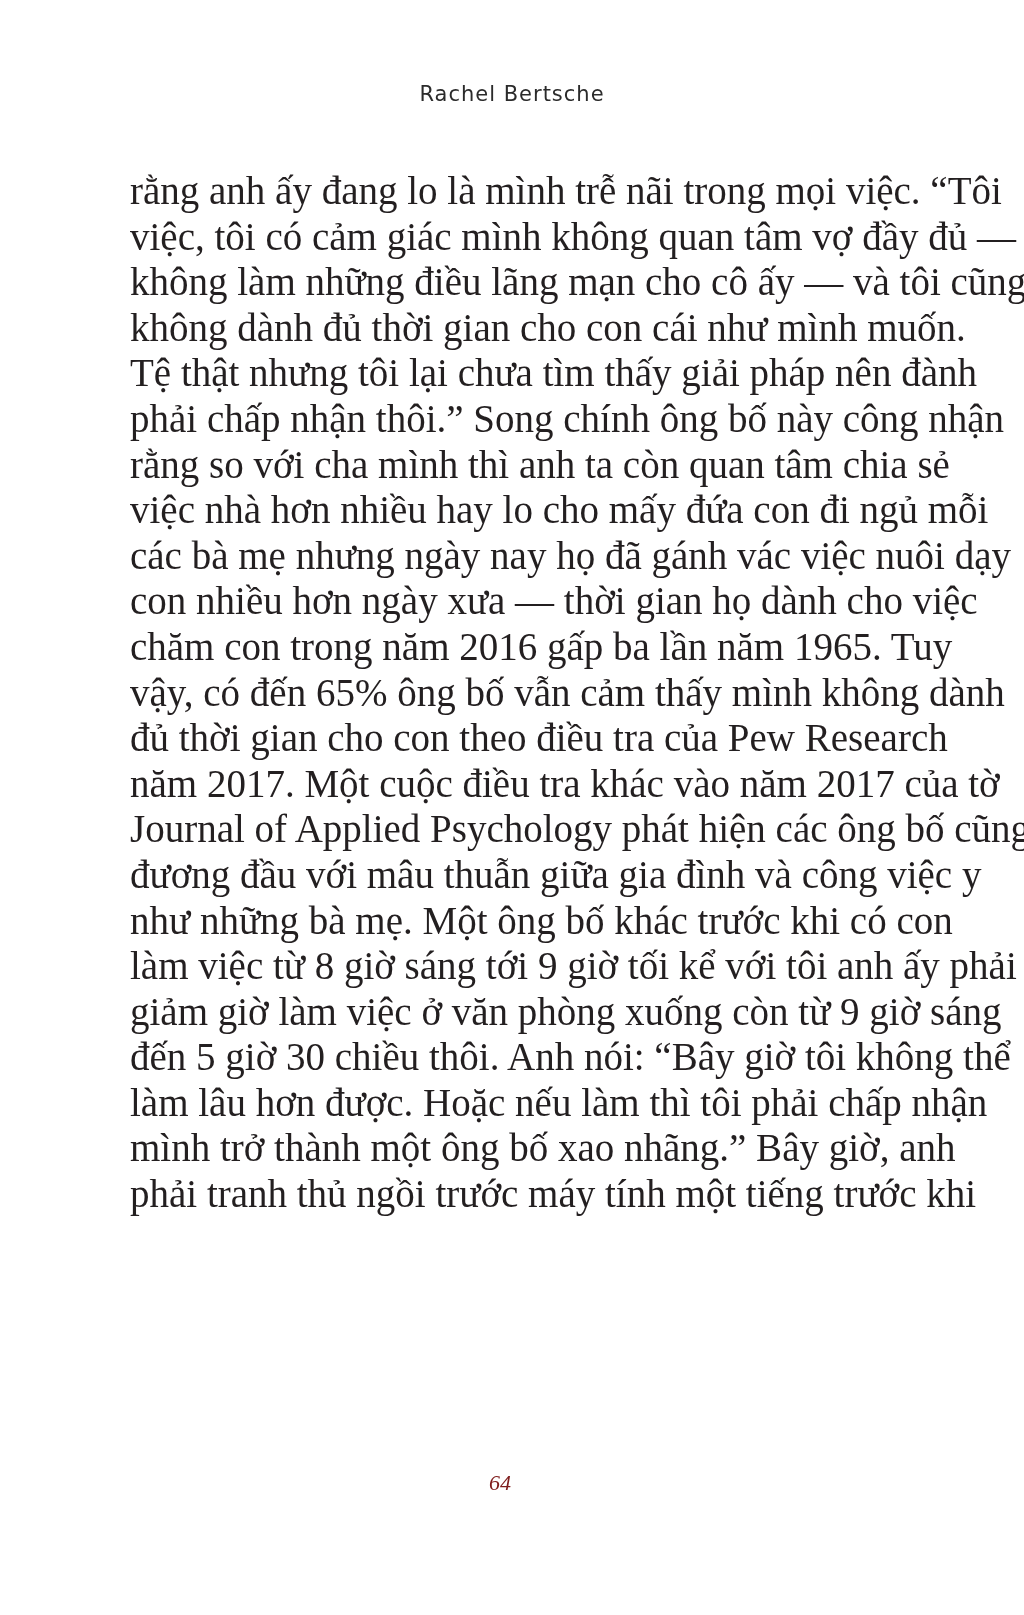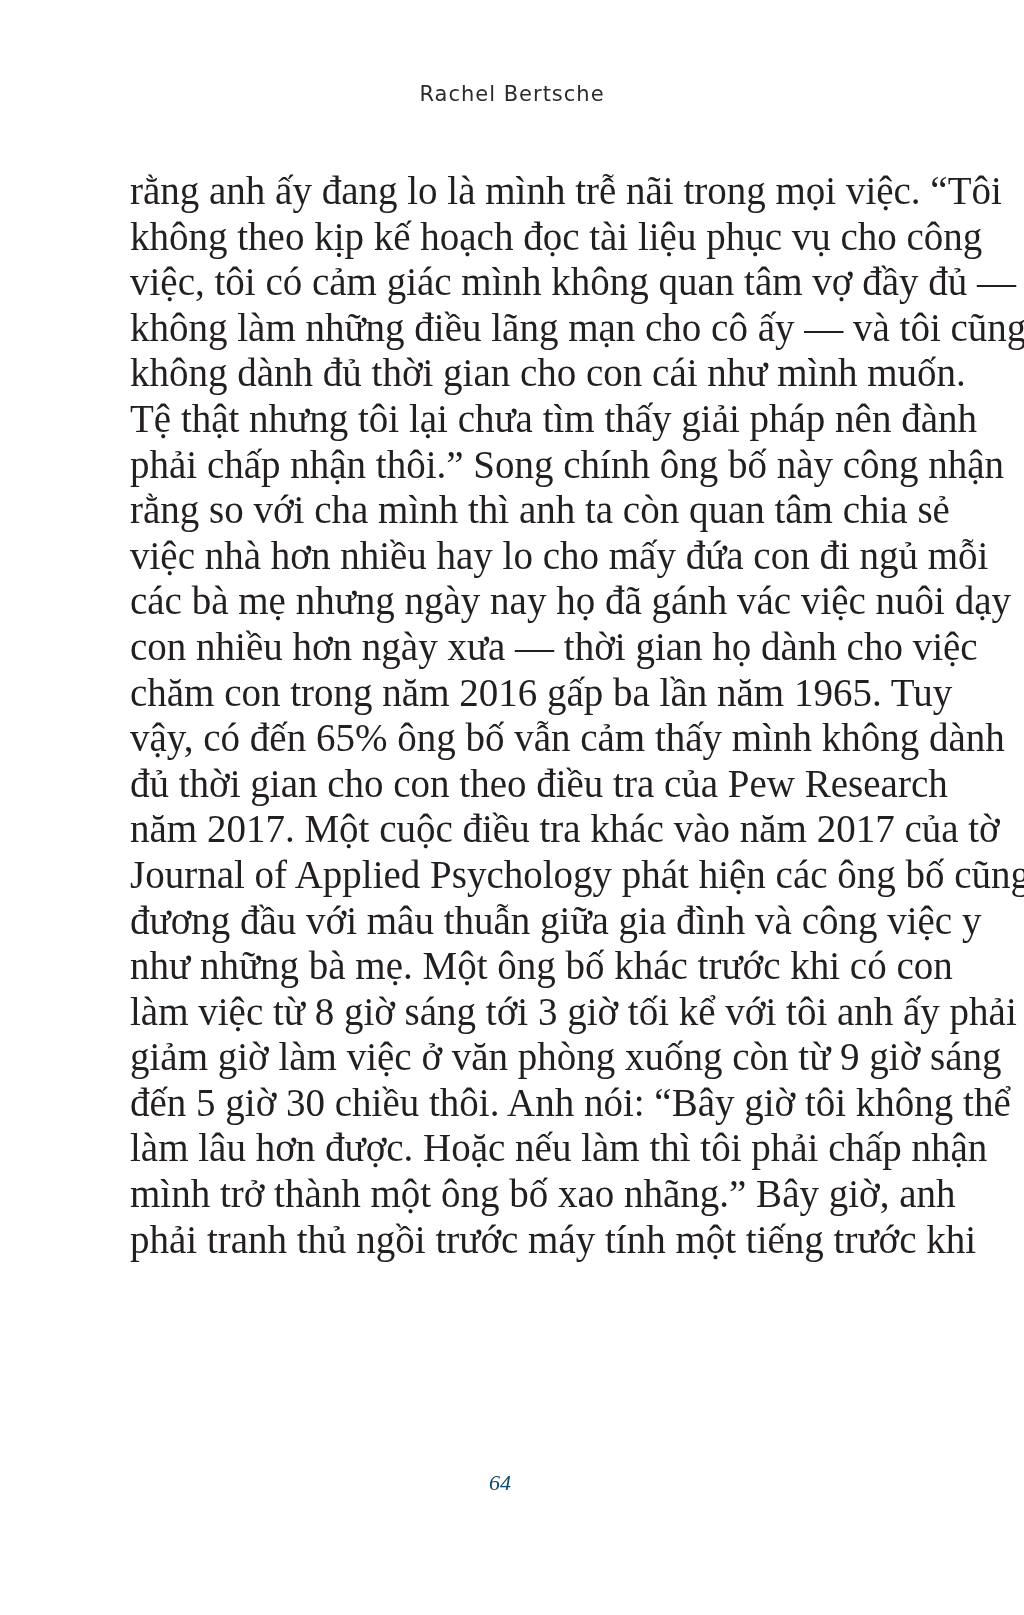--- a/index.html
+++ b/index.html
@@ -49,48 +49,47 @@
     }
     .page-number {
       position: absolute;
       top: 1470px;
       left: 0;
       width: 1000px;
       text-align: center;
       font-family: "Liberation Serif", serif;
       font-style: italic;
       font-size: 22px;
-      color: #0c4a6e;
+      color: #7f1d1d;
     }
   </style>
 </head>
 <body>
 
 <div class="running-header">Rachel Bertsche</div>
 
 <div class="body-text">
   <span class="line">rằng anh ấy đang lo là mình trễ nãi trong mọi việc. “Tôi</span>
-  <span class="line">không theo kịp kế hoạch đọc tài liệu phục vụ cho công</span>
   <span class="line">việc, tôi có cảm giác mình không quan tâm vợ đầy đủ —</span>
   <span class="line">không làm những điều lãng mạn cho cô ấy — và tôi cũng</span>
   <span class="line">không dành đủ thời gian cho con cái như mình muốn.</span>
   <span class="line">Tệ thật nhưng tôi lại chưa tìm thấy giải pháp nên đành</span>
   <span class="line">phải chấp nhận thôi.” Song chính ông bố này công nhận</span>
   <span class="line">rằng so với cha mình thì anh ta còn quan tâm chia sẻ</span>
   <span class="line">việc nhà hơn nhiều hay lo cho mấy đứa con đi ngủ mỗi</span>
   <span class="line">các bà mẹ nhưng ngày nay họ đã gánh vác việc nuôi dạy</span>
   <span class="line">con nhiều hơn ngày xưa — thời gian họ dành cho việc</span>
   <span class="line">chăm con trong năm 2016 gấp ba lần năm 1965. Tuy</span>
   <span class="line">vậy, có đến 65% ông bố vẫn cảm thấy mình không dành</span>
   <span class="line">đủ thời gian cho con theo điều tra của Pew Research</span>
   <span class="line">năm 2017. Một cuộc điều tra khác vào năm 2017 của tờ</span>
   <span class="line"><span class="italic">Journal of Applied Psychology</span><span> phát hiện các ông bố cũng</span></span>
   <span class="line">đương đầu với mâu thuẫn giữa gia đình và công việc y</span>
   <span class="line">như những bà mẹ. Một ông bố khác trước khi có con</span>
-  <span class="line">làm việc từ 8 giờ sáng tới 3 giờ tối kể với tôi anh ấy phải</span>
+  <span class="line">làm việc từ 8 giờ sáng tới 9 giờ tối kể với tôi anh ấy phải</span>
   <span class="line">giảm giờ làm việc ở văn phòng xuống còn từ 9 giờ sáng</span>
   <span class="line">đến 5 giờ 30 chiều thôi. Anh nói: “Bây giờ tôi không thể</span>
   <span class="line">làm lâu hơn được. Hoặc nếu làm thì tôi phải chấp nhận</span>
   <span class="line">mình trở thành một ông bố xao nhãng.” Bây giờ, anh</span>
   <span class="line">phải tranh thủ ngồi trước máy tính một tiếng trước khi</span>
 </div>
 
 <div class="page-number">64</div>
 
 </body></html>

